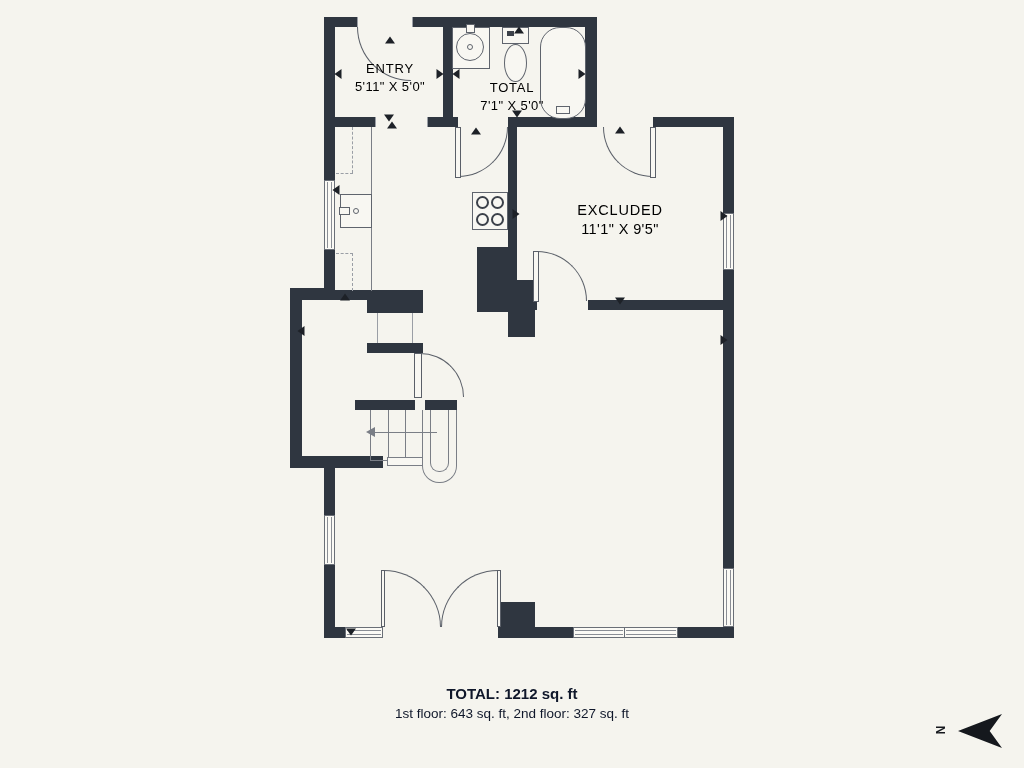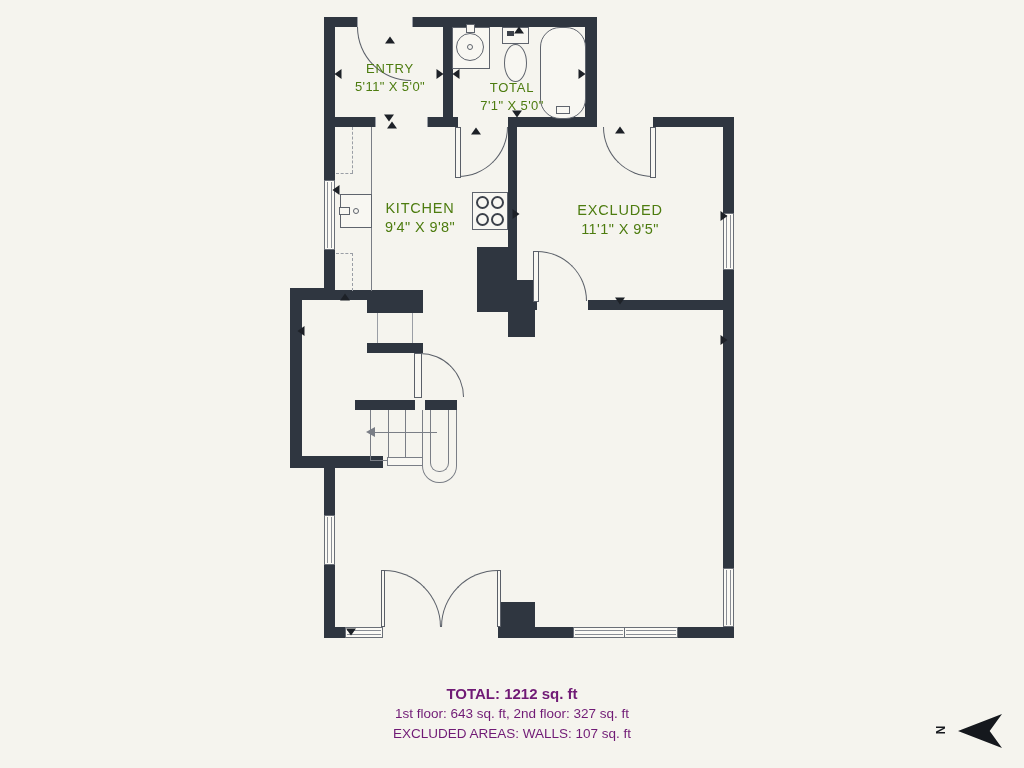--- a/index.html
+++ b/index.html
@@ -25,28 +25,28 @@
   .dash-h{position:absolute;height:0;border-top:1px dashed #9a9ea5;}
   .burner{position:absolute;width:13px;height:13px;border:2px solid #3c414a;border-radius:50%;box-sizing:border-box;}
   .sc{position:absolute;box-sizing:border-box;border:1px solid #7a7e86;border-top:none;}
   
   .mk{position:absolute;width:0;height:0;transform:translate(-50%,-50%);}
   .mk-up{border-left:5px solid transparent;border-right:5px solid transparent;border-bottom:7px solid #1d2127;}
   .mk-down{border-left:5px solid transparent;border-right:5px solid transparent;border-top:7px solid #1d2127;}
   .mk-left{border-top:5px solid transparent;border-bottom:5px solid transparent;border-right:7px solid #1d2127;}
   .mk-right{border-top:5px solid transparent;border-bottom:5px solid transparent;border-left:7px solid #1d2127;}
   
-  .room-label{position:absolute;text-align:center;color:#4d7c0f;letter-spacing:0.8px;}
+  .room-label{position:absolute;text-align:center;color:#000000;letter-spacing:0.8px;}
   .room-label .nm{display:block;}
   .room-label .dm{display:block;margin-top:3px;letter-spacing:0.4px;}
   .lbl-s{font-size:13px;line-height:15px;}
   .lbl-m{font-size:14.5px;line-height:16px;}
   .lbl-l{font-size:16.5px;line-height:18px;}
   
-  .footer{position:absolute;left:0;right:0;top:683px;text-align:center;color:#701a75;}
+  .footer{position:absolute;left:0;right:0;top:683px;text-align:center;color:#0f172a;}
   .footer .t1{font-size:15px;font-weight:bold;line-height:21px;}
   .footer .t2,.footer .t3{font-size:13.5px;line-height:20px;}
   
   .compass-arrow{position:absolute;left:958px;top:714px;width:44px;height:34px;background:#15181d;clip-path:polygon(0 50%,100% 0,72% 50%,100% 100%);}
   .compass-n{position:absolute;left:936px;top:723px;font-size:12px;font-weight:bold;color:#15181d;transform:rotate(90deg);}
 </style>
 </head>
 <body>
 
 <div class="plan">
@@ -166,33 +166,28 @@
   <div style="position:absolute;left:366px;top:427px;width:0;height:0;border-top:5px solid transparent;border-bottom:5px solid transparent;border-right:9px solid #7a7e86"></div>
 
   <div class="room-label lbl-s" style="left:320px;top:61px;width:140px">
     <span class="nm">ENTRY</span>
     <span class="dm">5'11" X 5'0"</span>
   </div>
   <div class="room-label lbl-s" style="left:442px;top:80px;width:140px">
     <span class="nm">TOTAL</span>
     <span class="dm">7'1" X 5'0"</span>
   </div>
-  <div class="room-label lbl-m" style="left:350px;top:200px;width:140px">
-    <span class="nm">KITCHEN</span>
-    <span class="dm">9'4" X 9'8"</span>
-  </div>
   <div class="room-label lbl-m" style="left:550px;top:202px;width:140px">
     <span class="nm">EXCLUDED</span>
     <span class="dm">11'1" X 9'5"</span>
   </div>
 
   <div class="footer">
     <div class="t1">TOTAL: 1212 sq. ft</div>
     <div class="t2">1st floor: 643 sq. ft, 2nd floor: 327 sq. ft</div>
-    <div class="t3">EXCLUDED AREAS: WALLS: 107 sq. ft</div>
   </div>
 
   <div class="compass-arrow"></div>
   <div class="compass-n">N</div>
 
 <div class="mk mk-up" style="left: 390px; top: 40px;"></div>
     <div class="mk mk-left" style="left: 338px; top: 74px;"></div>
     <div class="mk mk-right" style="left: 440px; top: 74px;"></div>
     <div class="mk mk-left" style="left: 456px; top: 74px;"></div>
     <div class="mk mk-down" style="left: 389px; top: 118px;"></div>

